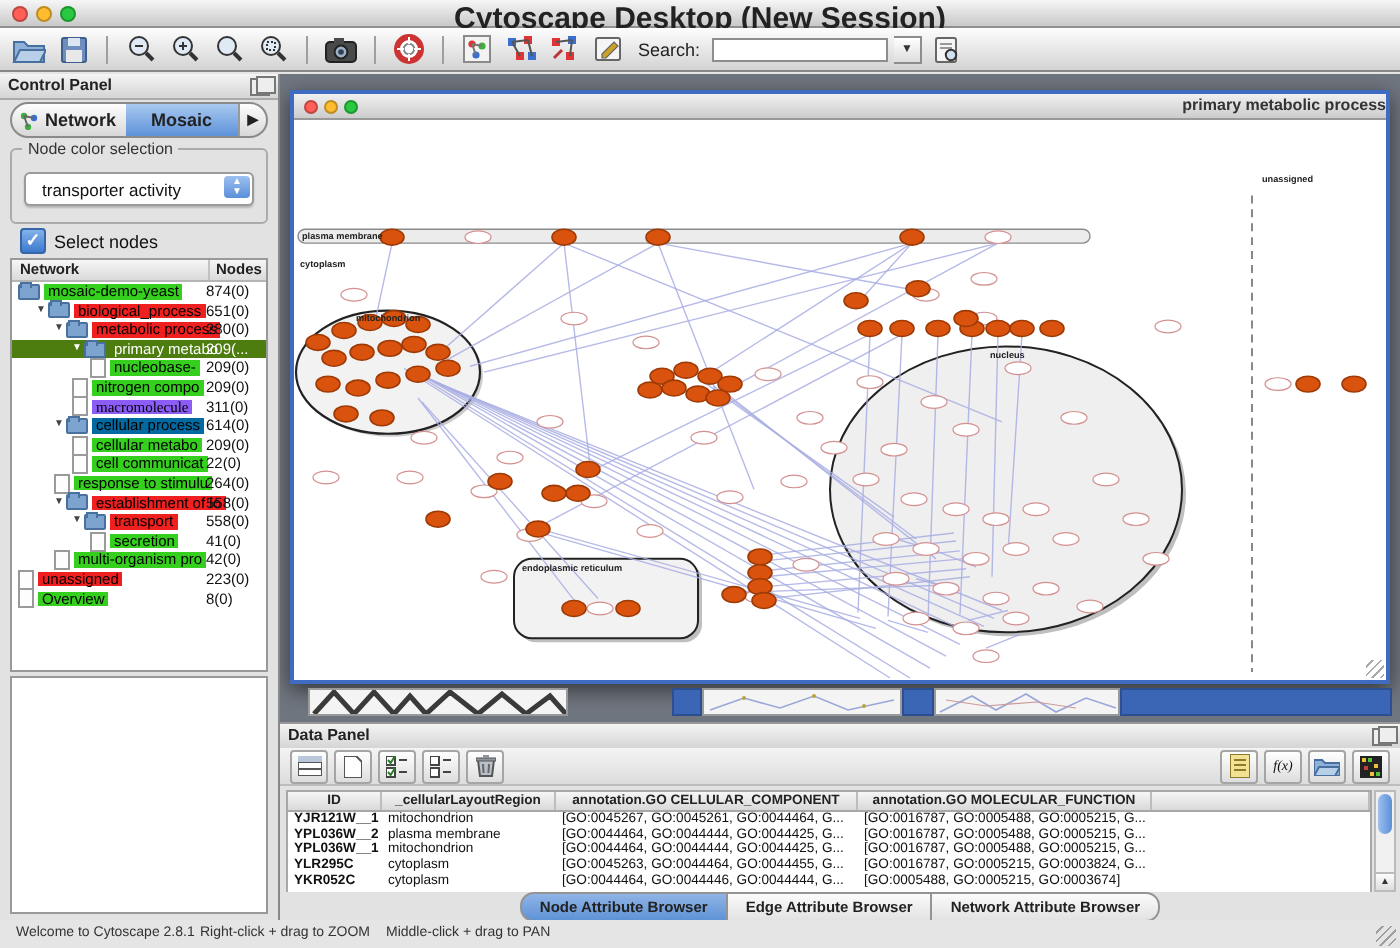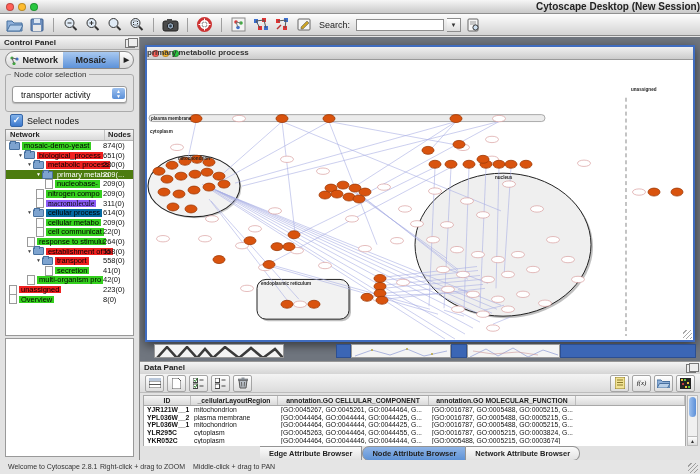--- a/index.html
+++ b/index.html
@@ -3,21 +3,21 @@
 <meta charset="utf-8">
 <style>
   html,body{margin:0;padding:0}
   body{width:700px;height:474px;position:relative;overflow:hidden;
        font-family:"Liberation Sans",sans-serif;background:#e5e5e5;color:#111;}
   .abs{position:absolute}
   
   #titlebar{left:0;top:0;width:700px;height:13px;background:linear-gradient(#f6f6f6,#c9c9c9);
             border-bottom:1px solid #8f8f8f}
   .light{position:absolute;top:2.5px;width:8px;height:8px;border-radius:50%;border:1px solid rgba(0,0,0,.25);box-sizing:border-box}
-  #app-title{position:absolute;left:0;right:0;top:1px;text-align:right;font-size:10px;font-weight:bold;color:#222}
+  #app-title{position:absolute;left:0;right:0;top:1px;text-align:center;font-size:15px;font-weight:bold;color:#222}
   
   #toolbar{left:0;top:14px;width:700px;height:22px;background:linear-gradient(#fdfdfd,#d3d3d3);
            border-bottom:1px solid #878787;display:flex;align-items:center;padding:0 5px;gap:3px;box-sizing:border-box}
   .tb-icon{width:19px;height:17px;display:flex;align-items:center;justify-content:center;flex:0 0 auto}
   .tb-sep{width:1px;height:14px;background:#9f9f9f;margin:0 4px;flex:0 0 auto}
   #search-label{font-size:9px;color:#222;margin:0 3px 0 2px}
   #search-input{width:88px;height:12px;border:1px solid #8d8d8d;background:#fff;font-size:8px;padding:0 2px;box-sizing:border-box}
   #search-drop{width:13px;height:12px;border:1px solid #8d8d8d;border-left:none;background:linear-gradient(#fff,#ddd);
                font-size:6px;display:flex;align-items:center;justify-content:center;color:#333}
   
@@ -55,21 +55,21 @@
   .chip{padding:0 2px;color:#000}
   .count{position:absolute;left:97px;color:#111}
   .tree-row.sel .chip,.tree-row.sel .count{color:#fff}
   #overview-box{position:absolute;left:5px;top:301px;right:5px;height:117px;background:#fff;border:1px solid #999}
   
   #desktop{left:140px;top:37px;width:560px;height:324px;background:#70767f;overflow:hidden}
   #net-window{position:absolute;left:5px;top:8px;width:550px;height:297px;background:#fff;border:2px solid #3f6cc0;
               box-shadow:0 3px 10px rgba(0,0,0,.55);box-sizing:border-box}
   #nw-titlebar{height:12px;background:linear-gradient(#f0f0f0,#cccccc);border-bottom:1px solid #999;position:relative}
   .nlight{position:absolute;top:2.5px;width:7px;height:7px;border-radius:50%;border:1px solid rgba(0,0,0,.25);box-sizing:border-box}
-  #nw-title{position:absolute;left:0;right:0;top:1px;text-align:left;font-size:8px;font-weight:bold;color:#333}
+  #nw-title{position:absolute;left:0;right:0;top:1px;text-align:right;font-size:8px;font-weight:bold;color:#333}
   #nw-canvas{position:absolute;left:0;top:13px;right:0;bottom:0;overflow:hidden;background:#fff}
   #nw-canvas svg{display:block}
   .grip{position:absolute;right:1px;bottom:1px;width:9px;height:9px;
         background:repeating-linear-gradient(135deg,transparent 0 2px,#aaa 2px 3px)}
   .mini{position:absolute;top:307px;height:14px;background:#f4f4f4;border:1px solid #9a9a9a;box-sizing:border-box;overflow:hidden}
   .mini.blue{background:#3b66b5;border-color:#2c4f92}
   
   #data-panel{left:140px;top:361px;width:560px;height:97px;background:#e2e2e2;border-top:1px solid #979797;box-sizing:border-box}
   #dp-toolbar{position:absolute;left:0;top:12px;right:0;height:19px;background:linear-gradient(#f4f4f4,#dcdcdc);
               border-bottom:1px solid #bdbdbd;display:flex;align-items:center;gap:3px;padding:0 5px;box-sizing:border-box}
@@ -702,22 +702,22 @@
       </div>
   </div>
   <div id="dp-scroll">
     <div id="dp-thumb"></div>
     <div class="dp-arrow" style="bottom:9px">▲</div>
     <div class="dp-arrow" style="bottom:0">▼</div>
   </div>
 </div>
 
 <div class="abs" id="browser-tabs">
+    <div class="btab first sel">Node Attribute Browser</div>
     <div class="btab">Edge Attribute Browser</div>
-    <div class="btab first sel">Node Attribute Browser</div>
     <div class="btab last">Network Attribute Browser</div>
   </div>
 <div class="abs" id="status-bar">
   <span style="left:8px">Welcome to Cytoscape 2.8.1</span>
   <span style="left:100px">Right-click + drag to ZOOM</span>
   <span style="left:193px">Middle-click + drag to PAN</span>
   <span id="app-grip"></span>
 </div>
 
 </body></html>

